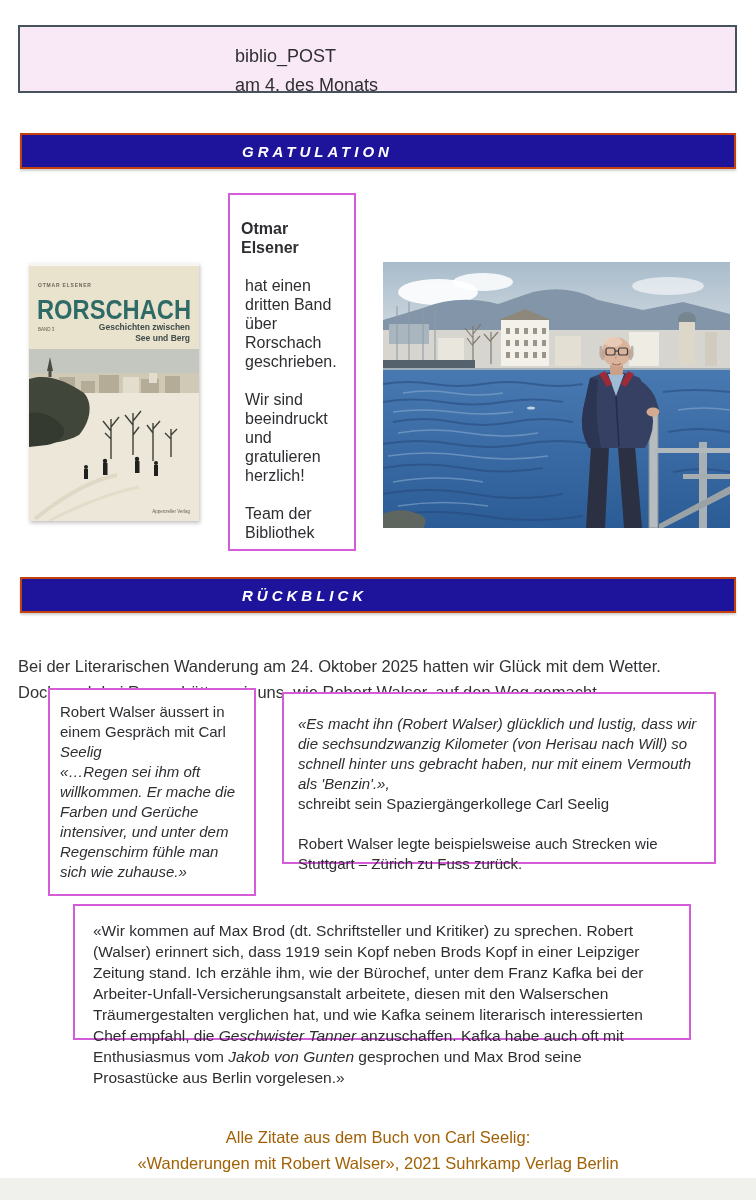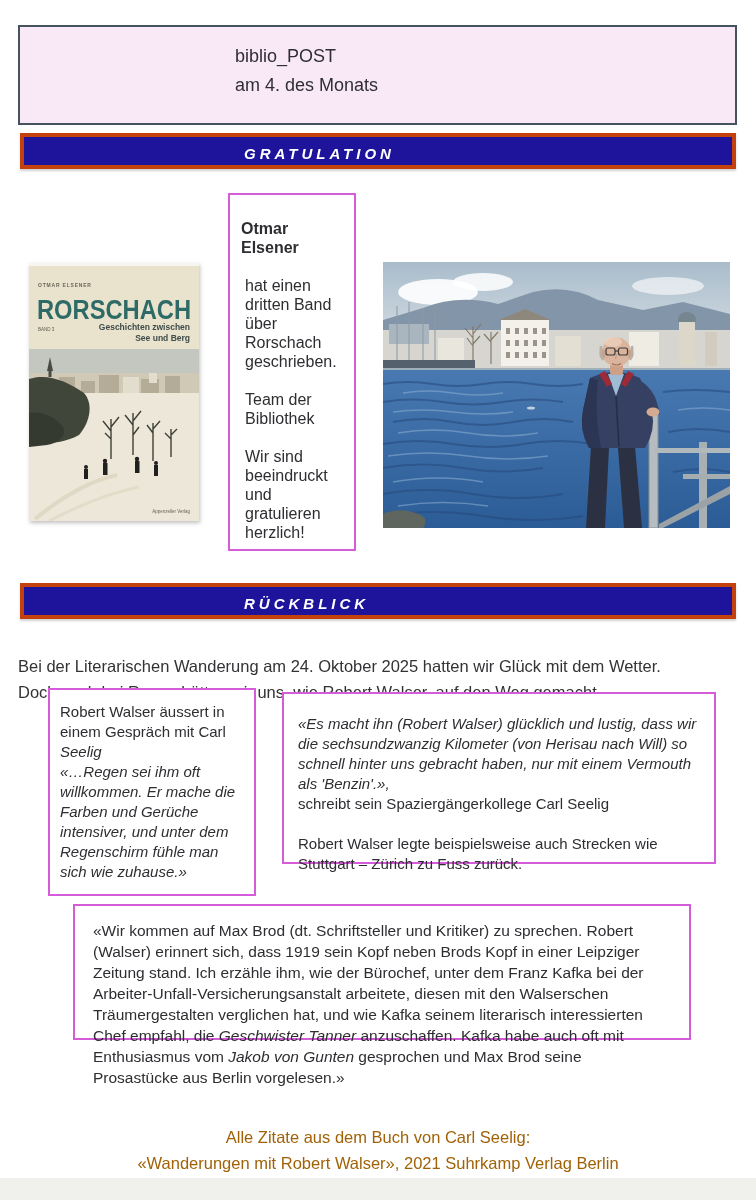--- a/index.html
+++ b/index.html
@@ -3,38 +3,38 @@
 <meta charset="utf-8">
 <style>
   html,body { margin:0; padding:0; background:#ffffff; }
   #page {
     position:relative; width:756px; height:1200px; margin:0 auto;
     background:#ffffff; overflow:hidden;
     font-family:"Liberation Sans", sans-serif; color:#2e2e32;
   }
   
   .masthead {
-    position:absolute; left:18px; top:25px; width:719px; height:100px;
+    position:absolute; left:18px; top:25px; width:719px; height:68px;
     box-sizing:border-box; background:#f9e8f6; border:2px solid #46525e;
   }
   .masthead-text {
     position:absolute; left:215px; top:15px;
     font-size:18px; line-height:29px; color:#2f2f33;
   }
   
   .banner {
     position:absolute; left:20px; width:716px; height:36px;
-    box-sizing:border-box; background:#1e149c; border:4px solid #c2410c;
+    box-sizing:border-box; background:#1e149c; border:2px solid #c2410c;
     box-shadow:0 2px 2px rgba(0,0,0,.18);
     color:#ffffff; font-weight:bold; font-style:italic;
     font-size:15px; letter-spacing:4px; line-height:34px;
     padding-left:220px; white-space:nowrap;
   }
   #banner-gratulation { top:133px; }
-  #banner-rueckblick  { top:577px;margin-top:6px; }
+  #banner-rueckblick  { top:577px; }
   
   .book-cover {
     position:absolute; left:29px; top:263px; width:170px; height:258px;
     box-shadow:1px 2px 4px rgba(0,0,0,.25);
   }
   .congrats-card {
     position:absolute; left:228px; top:193px; width:128px; height:358px;
     box-sizing:border-box; border:2px solid #d45cd8; background:#ffffff;
     padding:24px 11px 10px 11px; overflow:hidden;
     font-size:16px; line-height:19px;
@@ -142,22 +142,22 @@
         <circle cx="127" cy="200" r="2"></circle>
           <rect x="125" y="202" width="4" height="11"></rect>
       </g>
       <text x="161" y="250" text-anchor="end" font-size="4.5" fill="#6a6456">Appenzeller Verlag</text>
     </svg>
   </div>
 
   <div class="congrats-card">
     <div class="card-name">Otmar Elsener</div>
     <p>hat einen dritten Band über Rorschach geschrieben.</p>
+    <p>Wir sind beeindruckt und gratulieren herzlich!</p>
     <p>Team der Bibliothek</p>
-    <p>Wir sind beeindruckt und gratulieren herzlich!</p>
   </div>
 
   <div class="portrait-photo">
     <svg viewBox="0 0 347 266" width="347" height="266">
       <defs>
         <linearGradient id="g-sky" x1="0" y1="0" x2="0" y2="1">
           <stop offset="0" stop-color="#a9bccb"></stop>
             <stop offset="1" stop-color="#e3e8ec"></stop>
         </linearGradient>
         <linearGradient id="g-water" x1="0" y1="0" x2="0" y2="1">

